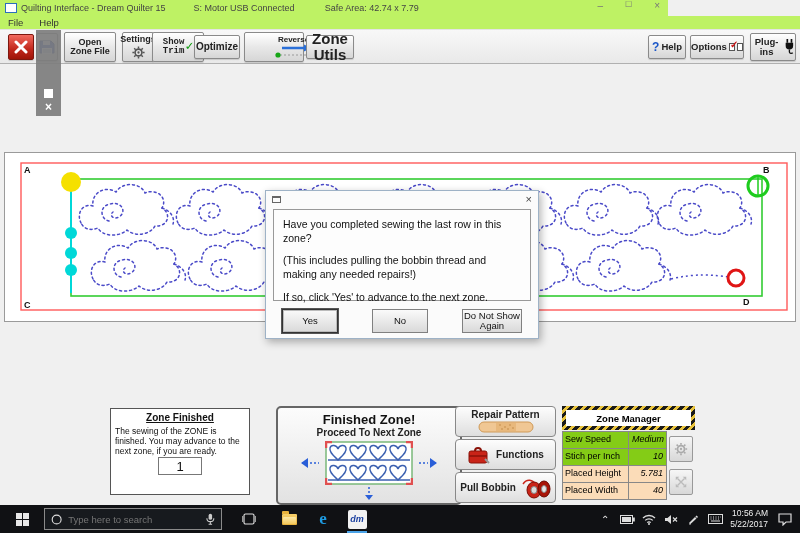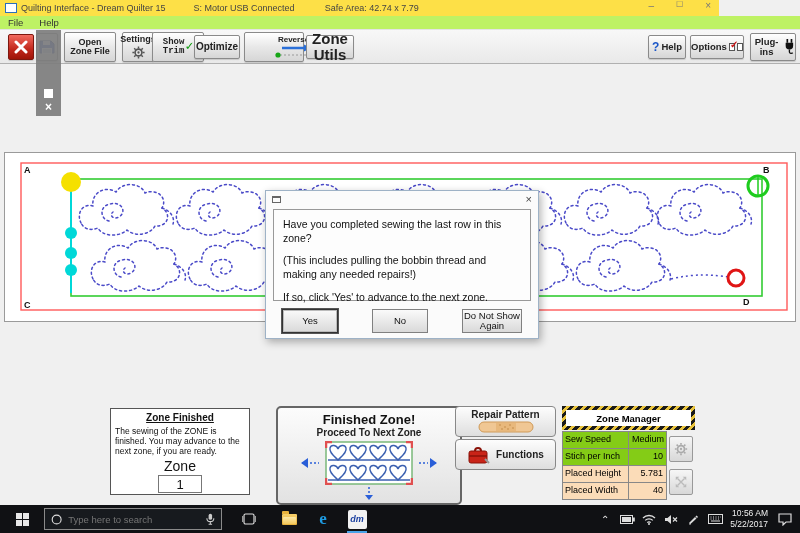--- a/index.html
+++ b/index.html
@@ -1,20 +1,20 @@
 <!DOCTYPE html>
 <html><head>
 <meta charset="utf-8">
 <style>
   * { margin:0; padding:0; box-sizing:border-box; }
   html,body { width:800px; height:533px; overflow:hidden; }
   body { font-family:"Liberation Sans", sans-serif; background:#f0f0f0; position:relative; }
 
   
-  .titlebar { position:absolute; left:0; top:0; width:719px; height:16px; background:#fde047; display:flex; align-items:center; font-size:9px; color:#444;text-align:center; }
+  .titlebar { position:absolute; left:0; top:0; width:668px; height:16px; background:#bef264; display:flex; align-items:center; font-size:9px; color:#444;text-align:center; }
   .app-ico { width:10px; height:8px; border:1px solid #2a6fbb; margin:0 5px 0 6px; position:relative; }
   .app-ico::after{ content:""; position:absolute; left:-2px; top:-2px; width:10px; height:8px; border:1px solid #2a6fbb; background:#fff; }
   .t-title { margin-right:28px; }
   .t-status { margin-right:30px; }
   .win-controls { position:absolute; right:8px; top:0; display:flex; gap:22px; color:#777; font-size:10px; }
   .win-controls span { cursor:default; }
   .menubar { position:absolute; left:0; top:16px; width:800px; height:14px; background:#bef264; border-bottom:1px solid #e4e4e4; display:flex; align-items:center; font-size:9.5px; color:#333; }
   .menubar span { padding:0 8px; }
 
   
@@ -70,21 +70,21 @@
   .side-col { position:absolute; left:455px; top:406px; width:101px; }
   .sbtn { width:101px; height:31px; margin-bottom:2px; background:linear-gradient(#fdfdfd,#dedede); border:1px solid #888; border-radius:4px; display:flex; align-items:center; justify-content:center; gap:5px; font-size:10px; font-weight:bold; color:#222; cursor:pointer; }
   .sbtn.repair { flex-direction:column; gap:0; }
 
   .zone-manager { position:absolute; left:562px; top:406px; width:133px; height:99px; font-size:9px; }
   .zm-header { height:24px; background:#fff; border:4px solid transparent; border-image:repeating-linear-gradient(135deg,#1a1a1a 0 3px,#e8c33c 3px 6px) 4; display:flex; align-items:center; justify-content:center; font-weight:bold; font-size:9.5px; }
   .zm-body { display:flex; margin-top:1px; }
   .zm-table { flex:1; border-left:1px solid #888; border-top:1px solid #888; }
   .zm-row { display:flex; height:17px; border-bottom:1px solid #888; }
   .zm-row .lab { flex:1; border-right:1px solid #888; padding:2px 2px; }
-  .zm-row .val { width:38px; border-right:1px solid #888; padding:2px 3px; text-align:right; }
+  .zm-row .val { width:38px; border-right:1px solid #888; padding:2px 3px; text-align:right;font-style:italic; }
   .zm-row.white { background:#84cc16; }
   .zm-row.peach { background:#fbdcb8; }
   .zm-icons { width:28px; display:flex; flex-direction:column; align-items:center; justify-content:space-around; padding:2px 0; }
   .zm-ibtn { width:24px; height:26px; background:linear-gradient(#f6f6f6,#d8d8d8); border:1px solid #999; border-radius:2px; display:flex; align-items:center; justify-content:center; cursor:pointer; }
 
   
   .taskbar { position:absolute; left:0; top:505px; width:800px; height:28px; background:#101114; display:flex; align-items:center; z-index:50; }
   .start { width:44px; height:28px; display:flex; align-items:center; justify-content:center; cursor:pointer; }
   .winlogo { display:grid; grid-template-columns:6px 6px; grid-template-rows:6px 6px; gap:1px; }
   .winlogo i { background:#e8e8e8; }
@@ -249,21 +249,20 @@
   <div class="dlg-btns">
     <div class="dbtn focus">Yes</div>
     <div class="dbtn">No</div>
     <div class="dbtn" style="width:60px; padding:1px;">Do Not Show Again</div>
   </div>
 </div>
 
 <div class="zone-finished">
   <div class="zf-title">Zone Finished</div>
   <div>The sewing of the ZONE is finished. You may advance to the next zone, if you are ready.</div>
-  <div class="zf-zone">Zone</div>
   <div class="zf-num">1</div>
 </div>
 
 <div class="finished-zone">
   <div class="fz-title">Finished Zone!</div>
   <div class="fz-sub">Proceed To Next Zone</div>
   <div class="fz-mid">
     <svg width="22" height="12" viewBox="0 0 22 12">
       <path d="M9,6 L1,6" stroke="#2a5fd8" stroke-width="1.5" stroke-dasharray="2 2"></path>
       <path d="M9,1 L2,6 L9,11" fill="#2a5fd8" stroke="none"></path>
@@ -318,20 +317,30 @@
   </div>
   <div class="sbtn">
     <svg width="24" height="20" viewBox="0 0 24 20">
       <rect x="2" y="6" width="18" height="12" rx="2" fill="#c92418" stroke="#8a1208"></rect>
       <path d="M8,6 a3,3 0 0 1 6,0" fill="none" stroke="#8a1208" stroke-width="2"></path>
       <line x1="2" y1="11" x2="20" y2="11" stroke="#8a1208" stroke-width="1.5"></line>
       <path d="M18,14 l4,4" stroke="#999" stroke-width="2"></path>
     </svg>
     <span>Functions</span>
   </div>
+  <div class="sbtn">
+    <span>Pull Bobbin</span>
+    <svg width="30" height="24" viewBox="0 0 30 24">
+      <path d="M2,8 C6,2 12,4 14,8" stroke="#c92418" fill="none" stroke-width="1.4"></path>
+      <ellipse cx="13" cy="14" rx="7" ry="8" fill="#c92418" stroke="#7a0f06"></ellipse>
+      <ellipse cx="13" cy="14" rx="3" ry="3.5" fill="#ddd" stroke="#888"></ellipse>
+      <ellipse cx="23" cy="13" rx="6" ry="8" fill="#a81508" stroke="#6a0c04"></ellipse>
+      <ellipse cx="23" cy="13" rx="2.5" ry="3.5" fill="#e8e8e8" stroke="#888"></ellipse>
+    </svg>
+  </div>
 </div>
 
 <div class="zone-manager">
   <div class="zm-header">Zone Manager</div>
   <div class="zm-body">
     <div class="zm-table">
       <div class="zm-row white">
         <div class="lab">Sew Speed</div>
         <div class="val">Medium</div>
       </div>

